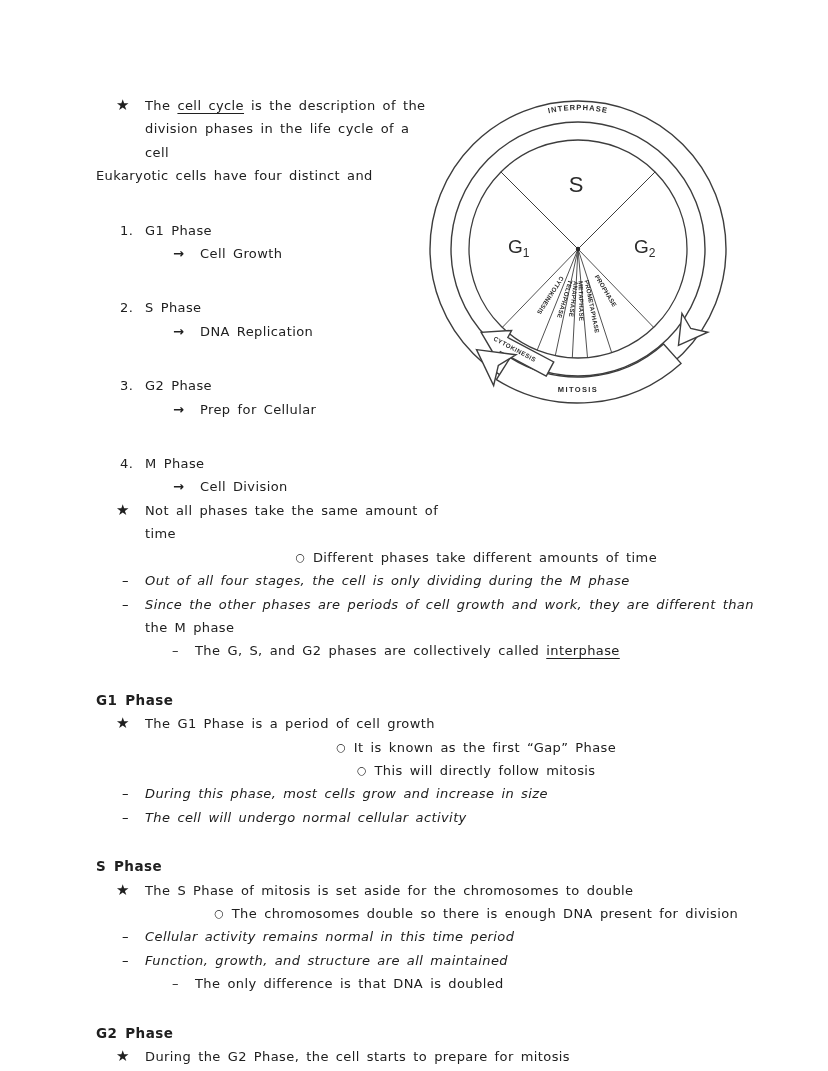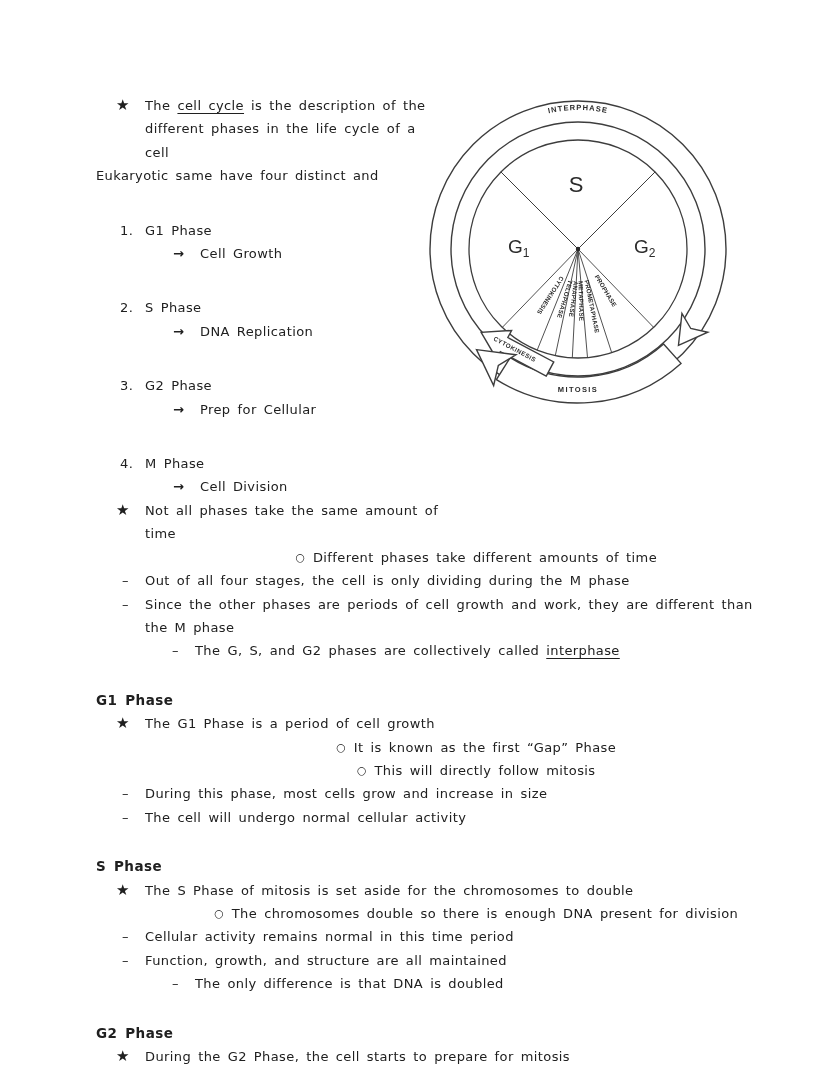--- a/index.html
+++ b/index.html
@@ -23,21 +23,21 @@
   }
   .mk{display:inline-block;}
   .l-star{padding-left:20px;}
   .l-star .mk{width:29px;font-size:15px;}
   .l-num{padding-left:24px;margin-top:31px;}
   .l-num .mk{width:25px;}
   .l-arrow{padding-left:77px;}
   .l-arrow .mk{width:27px;font-weight:bold;}
   .l-circ{padding-left:73px;text-align:center;}
   .l-circ .mk{width:25px;font-size:11px;vertical-align:1px;}
-  .l-dash{padding-left:26px;}
+  .l-dash{padding-left:26px;font-style:italic;}
   .l-dash .mk{width:23px;}
   .l-sub{padding-left:76px;}
   .l-sub .mk{width:23px;}
   .c49{padding-left:49px;}
   .heading{
     font-size:13.5px;font-weight:bold;
     line-height:23.4px;letter-spacing:.5px;word-spacing:2.5px;
     margin-top:26px;
   }
   .u{text-decoration:underline;text-underline-offset:3px;}
@@ -47,23 +47,23 @@
 </head>
 <body>
 
 <div id="page">
 
   <div id="notes">
 
     <div class="line l-star">
       <span class="mk">★</span><span><span>The </span><span class="u">cell cycle</span><span> is the description of the</span></span>
     </div>
-    <div class="line c49"><span>different phases in the life cycle of a</span></div>
+    <div class="line c49"><span>division phases in the life cycle of a</span></div>
     <div class="line c49"><span>cell</span></div>
-    <div class="line"><span>Eukaryotic same have four distinct and</span></div>
+    <div class="line"><span>Eukaryotic cells have four distinct and</span></div>
 
     <div class="line l-num">
       <span class="mk">1.</span><span>G1 Phase</span>
     </div>
     <div class="line l-arrow">
       <span class="mk">→</span><span>Cell Growth</span>
     </div>
     <div class="line l-num">
       <span class="mk">2.</span><span>S Phase</span>
     </div>

